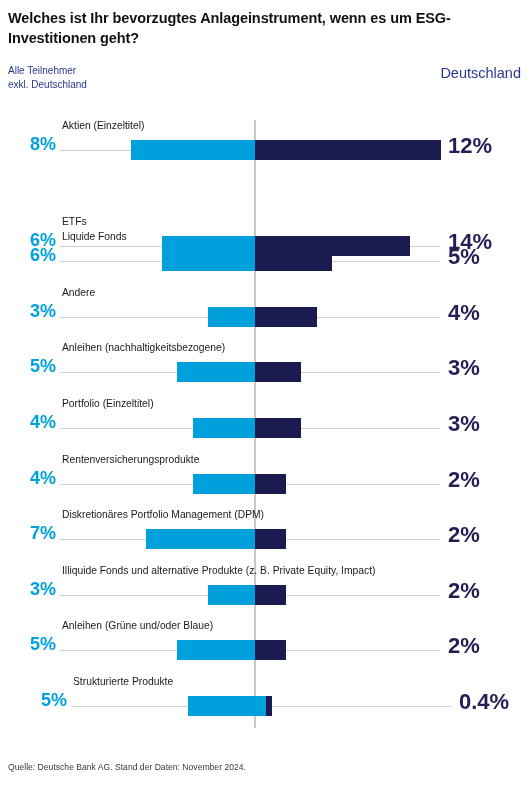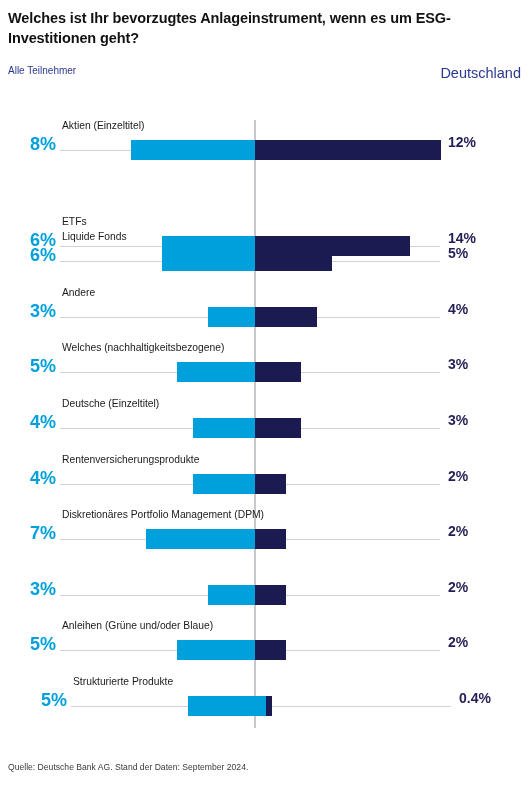--- a/index.html
+++ b/index.html
@@ -125,21 +125,21 @@
     font-weight: bold;
     color: #00a0dd;
     line-height: 1;
   }
   .val-right {
     position: absolute;
     left: 448px;
     top: 17px;
     width: 78px;
     text-align: left;
-    font-size: 14px;
+    font-size: 22px;
     font-weight: bold;
     color: #231f56;
     line-height: 1;
   }
 
   
   .source {
     position: absolute;
     left: 8px;
     top: 762px;
@@ -150,20 +150,21 @@
 </style>
 </head>
 <body>
 
 <div class="page">
 
   <div class="title">Welches ist Ihr bevorzugtes Anlageinstrument, wenn es um ESG-Investitionen geht?</div>
 
   <div class="hdr-left">
     <div>Alle Teilnehmer</div>
+    <div>exkl. Deutschland</div>
   </div>
 
   <div class="hdr-right">Deutschland</div>
 
   <div class="chart" id="chart">
     <div class="axis-line"></div>
   <div class="row" style="top: 0px;">
         <div class="gridline"></div>
         <div class="cat-label">Aktien (Einzeltitel)</div>
         <div class="bar bar-left" style="left: 130.8px; width: 124px; background: rgb(0, 160, 221);"></div>
@@ -190,29 +191,29 @@
       <div class="row" style="top: 166.8px;">
         <div class="gridline"></div>
         <div class="cat-label">Andere</div>
         <div class="bar bar-left" style="left: 208.3px; width: 46.5px; background: rgb(0, 160, 221);"></div>
         <div class="bar bar-right" style="left: 254.8px; width: 62px; background: rgb(27, 27, 81);"></div>
         <div class="val-left">3%</div>
         <div class="val-right">4%</div>
       </div>
       <div class="row" style="top: 222.4px;">
         <div class="gridline"></div>
-        <div class="cat-label">Welches (nachhaltigkeitsbezogene)</div>
+        <div class="cat-label">Anleihen (nachhaltigkeitsbezogene)</div>
         <div class="bar bar-left" style="left: 177.3px; width: 77.5px; background: rgb(0, 160, 221);"></div>
         <div class="bar bar-right" style="left: 254.8px; width: 46.5px; background: rgb(27, 27, 81);"></div>
         <div class="val-left">5%</div>
         <div class="val-right">3%</div>
       </div>
       <div class="row" style="top: 278px;">
         <div class="gridline"></div>
-        <div class="cat-label">Deutsche (Einzeltitel)</div>
+        <div class="cat-label">Portfolio (Einzeltitel)</div>
         <div class="bar bar-left" style="left: 192.8px; width: 62px; background: rgb(0, 160, 221);"></div>
         <div class="bar bar-right" style="left: 254.8px; width: 46.5px; background: rgb(27, 27, 81);"></div>
         <div class="val-left">4%</div>
         <div class="val-right">3%</div>
       </div>
       <div class="row" style="top: 333.6px;">
         <div class="gridline"></div>
         <div class="cat-label">Rentenversicherungsprodukte</div>
         <div class="bar bar-left" style="left: 192.8px; width: 62px; background: rgb(0, 160, 221);"></div>
         <div class="bar bar-right" style="left: 254.8px; width: 31px; background: rgb(27, 27, 81);"></div>
@@ -222,20 +223,21 @@
       <div class="row" style="top: 389.2px;">
         <div class="gridline"></div>
         <div class="cat-label">Diskretionäres Portfolio Management (DPM)</div>
         <div class="bar bar-left" style="left: 146.3px; width: 108.5px; background: rgb(0, 160, 221);"></div>
         <div class="bar bar-right" style="left: 254.8px; width: 31px; background: rgb(27, 27, 81);"></div>
         <div class="val-left">7%</div>
         <div class="val-right">2%</div>
       </div>
       <div class="row" style="top: 444.8px;">
         <div class="gridline"></div>
+        <div class="cat-label">Illiquide Fonds und alternative Produkte (z. B. Private Equity, Impact)</div>
         <div class="bar bar-left" style="left: 208.3px; width: 46.5px; background: rgb(0, 160, 221);"></div>
         <div class="bar bar-right" style="left: 254.8px; width: 31px; background: rgb(27, 27, 81);"></div>
         <div class="val-left">3%</div>
         <div class="val-right">2%</div>
       </div>
       <div class="row" style="top: 500.4px;">
         <div class="gridline"></div>
         <div class="cat-label">Anleihen (Grüne und/oder Blaue)</div>
         <div class="bar bar-left" style="left: 177.3px; width: 77.5px; background: rgb(0, 160, 221);"></div>
         <div class="bar bar-right" style="left: 254.8px; width: 31px; background: rgb(27, 27, 81);"></div>
@@ -245,15 +247,15 @@
       <div class="row" style="top: 556px; margin-left: 11px;">
         <div class="gridline"></div>
         <div class="cat-label">Strukturierte Produkte</div>
         <div class="bar bar-left" style="left: 177.3px; width: 77.5px; background: rgb(0, 160, 221);"></div>
         <div class="bar bar-right" style="left: 254.8px; width: 6.2px; background: rgb(27, 27, 81);"></div>
         <div class="val-left">5%</div>
         <div class="val-right">0.4%</div>
       </div>
     </div>
 
-  <div class="source">Quelle: Deutsche Bank AG. Stand der Daten: September 2024.</div>
+  <div class="source">Quelle: Deutsche Bank AG. Stand der Daten: November 2024.</div>
 
 </div>
 
 </body></html>

